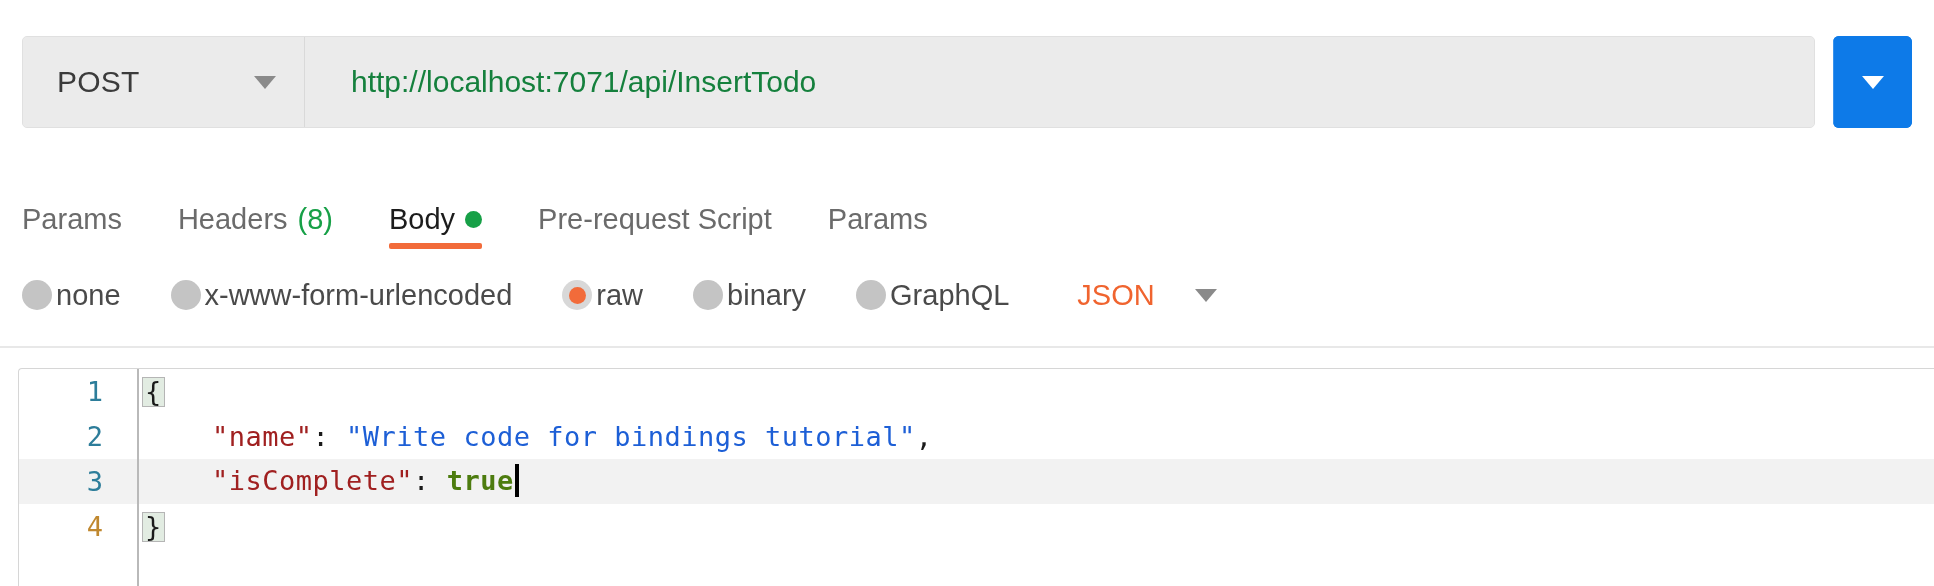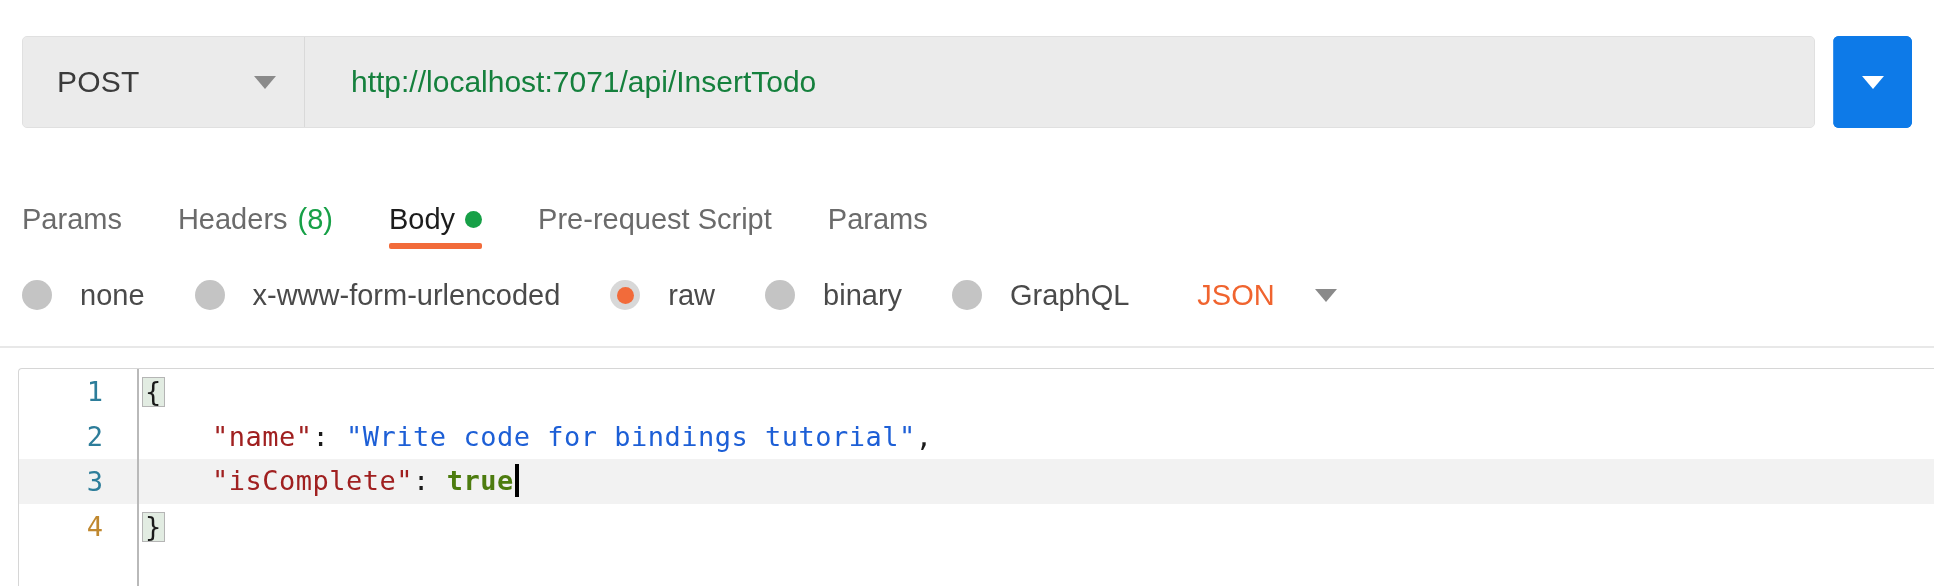--- a/index.html
+++ b/index.html
@@ -196,21 +196,21 @@
     top: 262px;
     width: 1890px;
     height: 66px;
     display: flex;
     align-items: center;
   }
 
   .radio-item {
     display: flex;
     align-items: center;
-    gap: 28px;
+    gap: 4px;
     margin-right: 50px;
     cursor: pointer;
     white-space: nowrap;
   }
 
   .radio-mark {
     width: 30px;
     height: 30px;
     border-radius: 50%;
     background: #c4c4c4;

